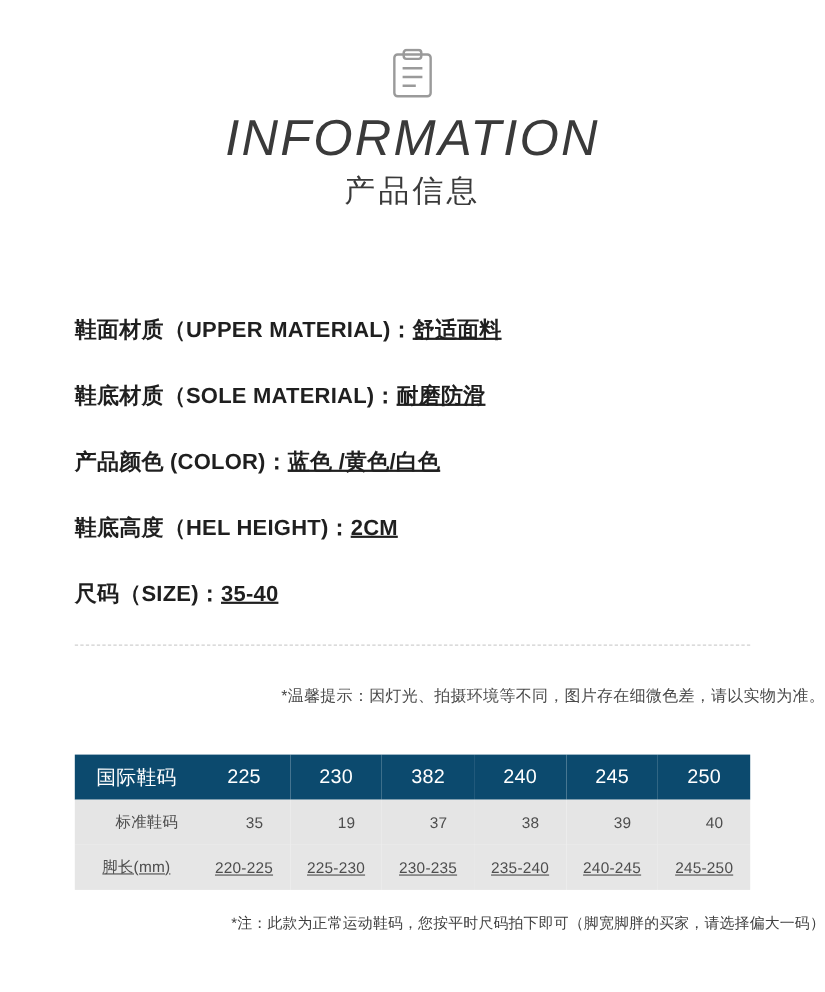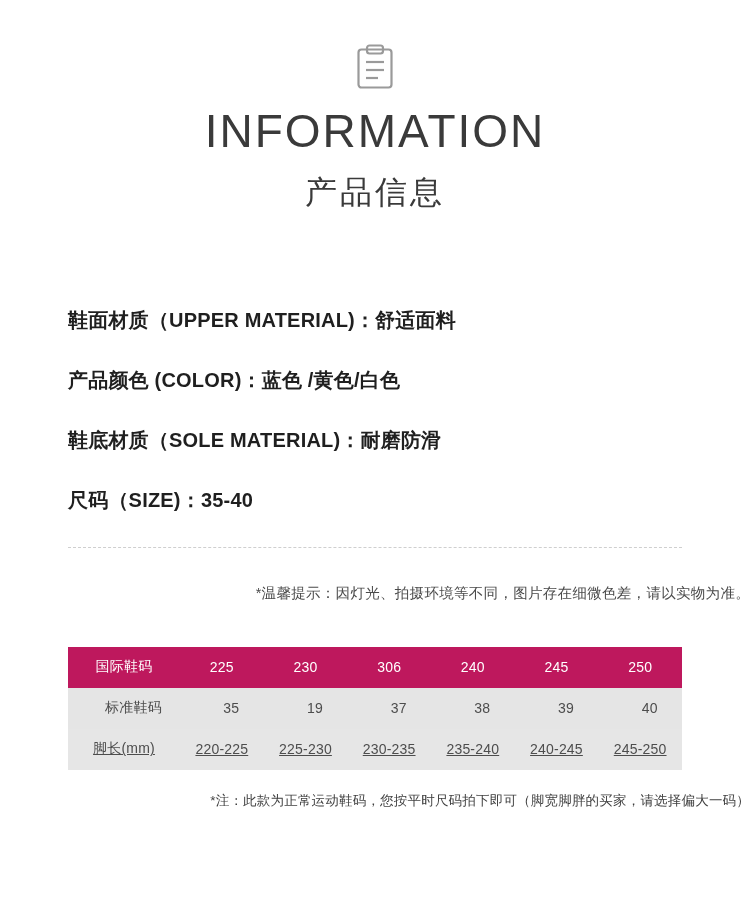--- a/index.html
+++ b/index.html
@@ -30,26 +30,27 @@
     display: block;
     margin: 0 auto 10px auto;
     width: 40px;
     height: 46px;
   }
   .title-en {
     font-size: 46px;
     letter-spacing: 2px;
     font-weight: 400;
     color: #3a3a3a;
-    margin: 16px;
+    margin: 0;
     line-height: 1.1;
     font-family: "Liberation Sans", sans-serif;
+    font-style: italic;
   }
   .title-cn {
-    font-size: 32px;
+    font-size: 28px;
     font-weight: 400;
     color: #3a3a3a;
     margin: 6px 0 0 0;
     letter-spacing: 3px;
     line-height: 1.2;
   }
 
   
   .specs {
     margin-top: 96px;
@@ -59,20 +60,21 @@
   .spec-row {
     font-size: 20px;
     font-weight: bold;
     color: #1f1f1f;
     margin-bottom: 33px;
     letter-spacing: 0.2px;
     white-space: nowrap;
   }
   .spec-row .spec-value {
     font-weight: bold;
+    text-decoration: underline;
   }
 
   
   .divider {
     margin: 6px 68px 0 68px;
     border-top: 1px dashed #cfcfcf;
     height: 0;
   }
 
   
@@ -95,23 +97,23 @@
   }
   table.size-table td {
     text-align: center;
     font-size: 14px;
     color: #4d4d4d;
     height: 39px;
     vertical-align: middle;
     letter-spacing: 0.2px;
   }
   table.size-table tr.row-0 td {
-    background: #be185d;
+    background: #0c4a6e;
     color: #ffffff;
-    font-size: 14px;
+    font-size: 18px;
     margin-left: 40px;
   }
   table.size-table tr.row-1 td {
     background: #e5e5e5;
     padding-left: 20px;
   }
   table.size-table tr.row-2 td {
     background: #e6e6e6;
     text-decoration: underline;
   }
@@ -147,42 +149,45 @@
     </svg>
     <h1 class="title-en">INFORMATION</h1>
     <h2 class="title-cn">产品信息</h2>
   </div>
 
   <div class="specs">
     <div class="spec-row">
       <span>鞋面材质（UPPER  MATERIAL)：</span><span class="spec-value">舒适面料</span>
     </div>
     <div class="spec-row">
+      <span>鞋底材质（SOLE MATERIAL)：</span><span class="spec-value">耐磨防滑</span>
+    </div>
+    <div class="spec-row">
       <span>产品颜色 (COLOR)：</span><span class="spec-value">蓝色 /黄色/白色</span>
     </div>
     <div class="spec-row">
-      <span>鞋底材质（SOLE MATERIAL)：</span><span class="spec-value">耐磨防滑</span>
+      <span>鞋底高度（HEL HEIGHT)：</span><span class="spec-value">2CM</span>
     </div>
     <div class="spec-row">
       <span>尺码（SIZE)：</span><span class="spec-value">35-40</span>
     </div>
   </div>
 
   <div class="divider"></div>
 
   <div class="note">*温馨提示：因灯光、拍摄环境等不同，图片存在细微色差，请以实物为准。</div>
 
   <div class="size-table-wrap">
     <table class="size-table">
       <tbody>
           <tr class="row-0">
         <td class="head-cell">国际鞋码</td>
         <td>225</td>
         <td>230</td>
-        <td>306</td>
+        <td>382</td>
         <td>240</td>
         <td>245</td>
         <td>250</td>
       </tr>
       <tr class="row-1">
         <td class="head-cell">标准鞋码</td>
         <td>35</td>
         <td>19</td>
         <td>37</td>
         <td>38</td>

